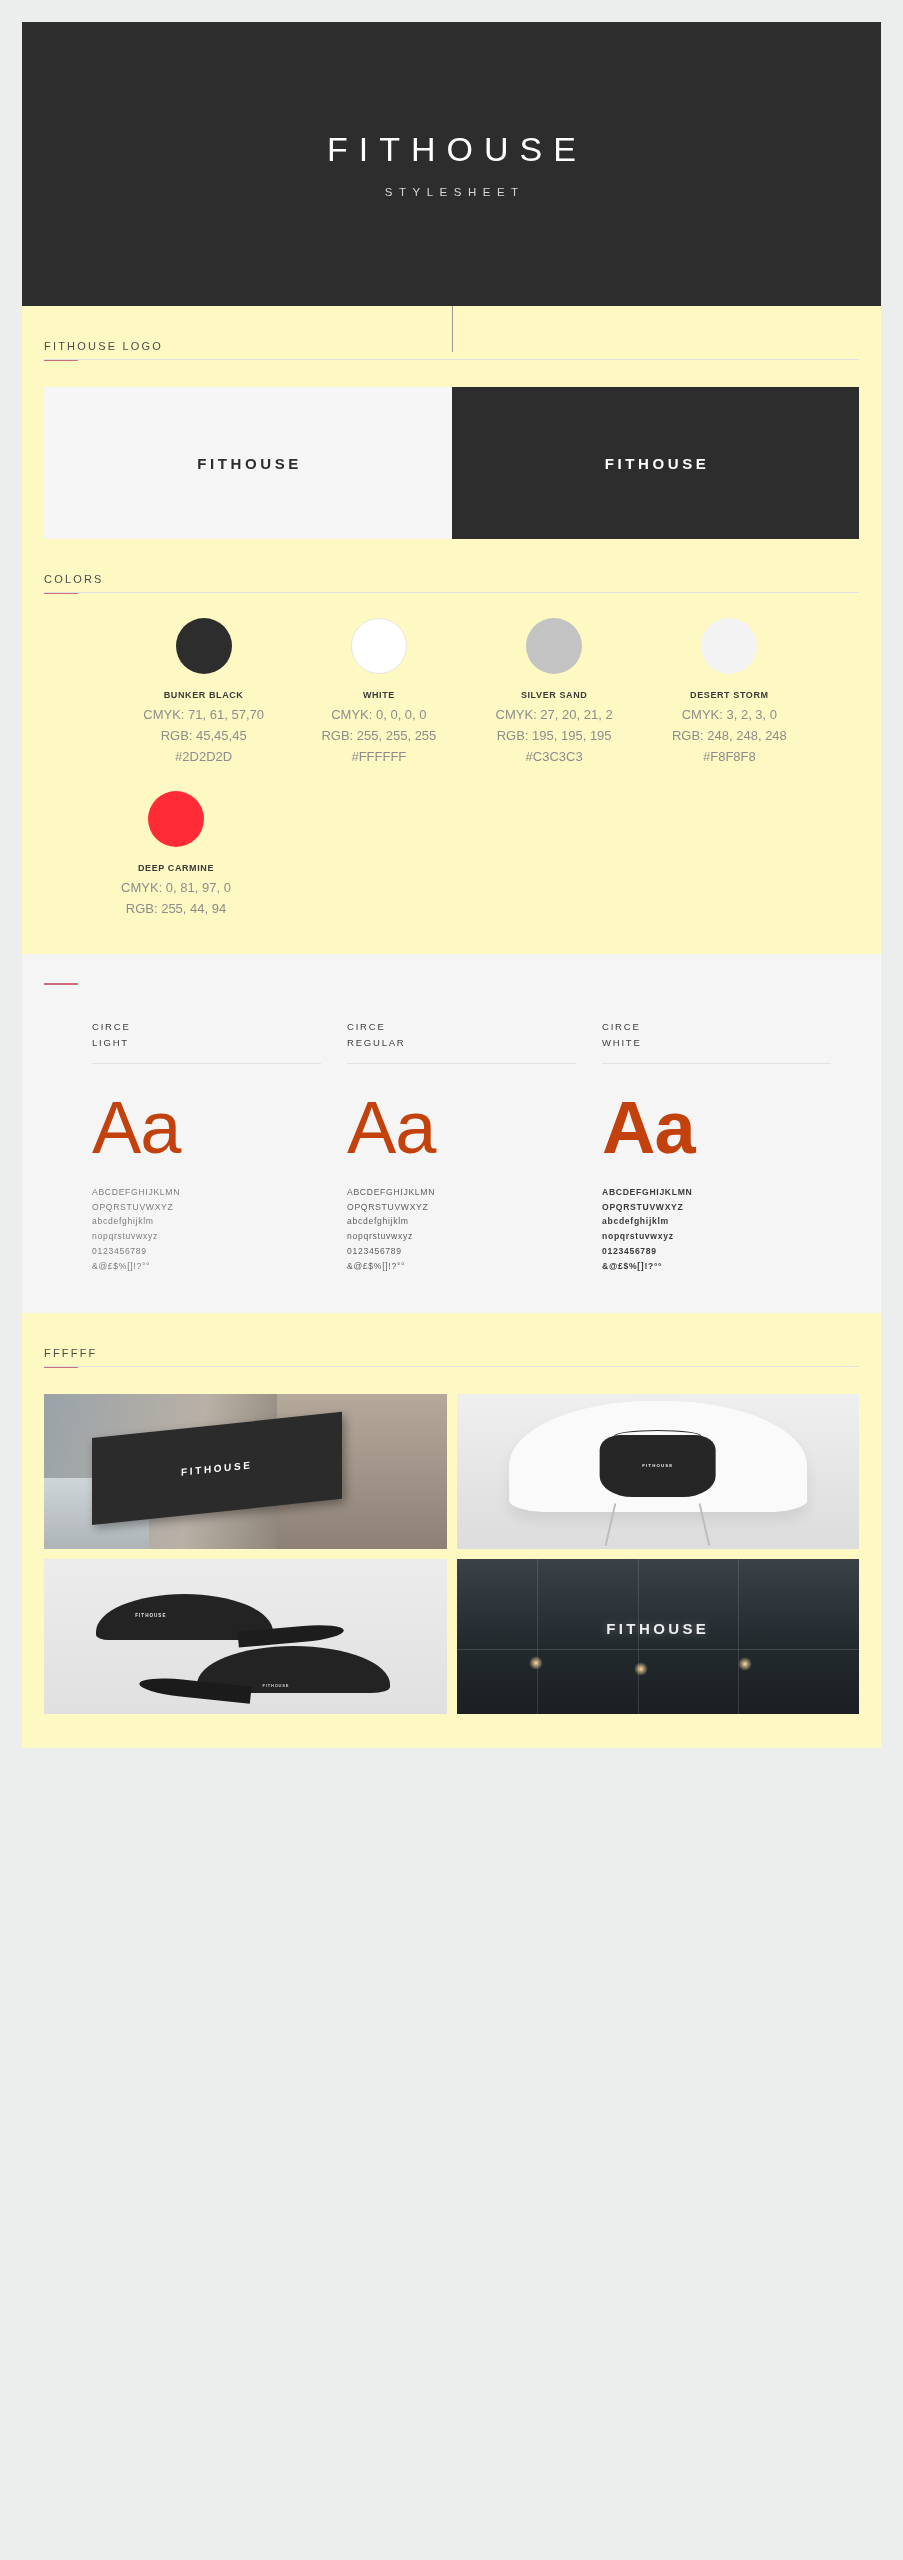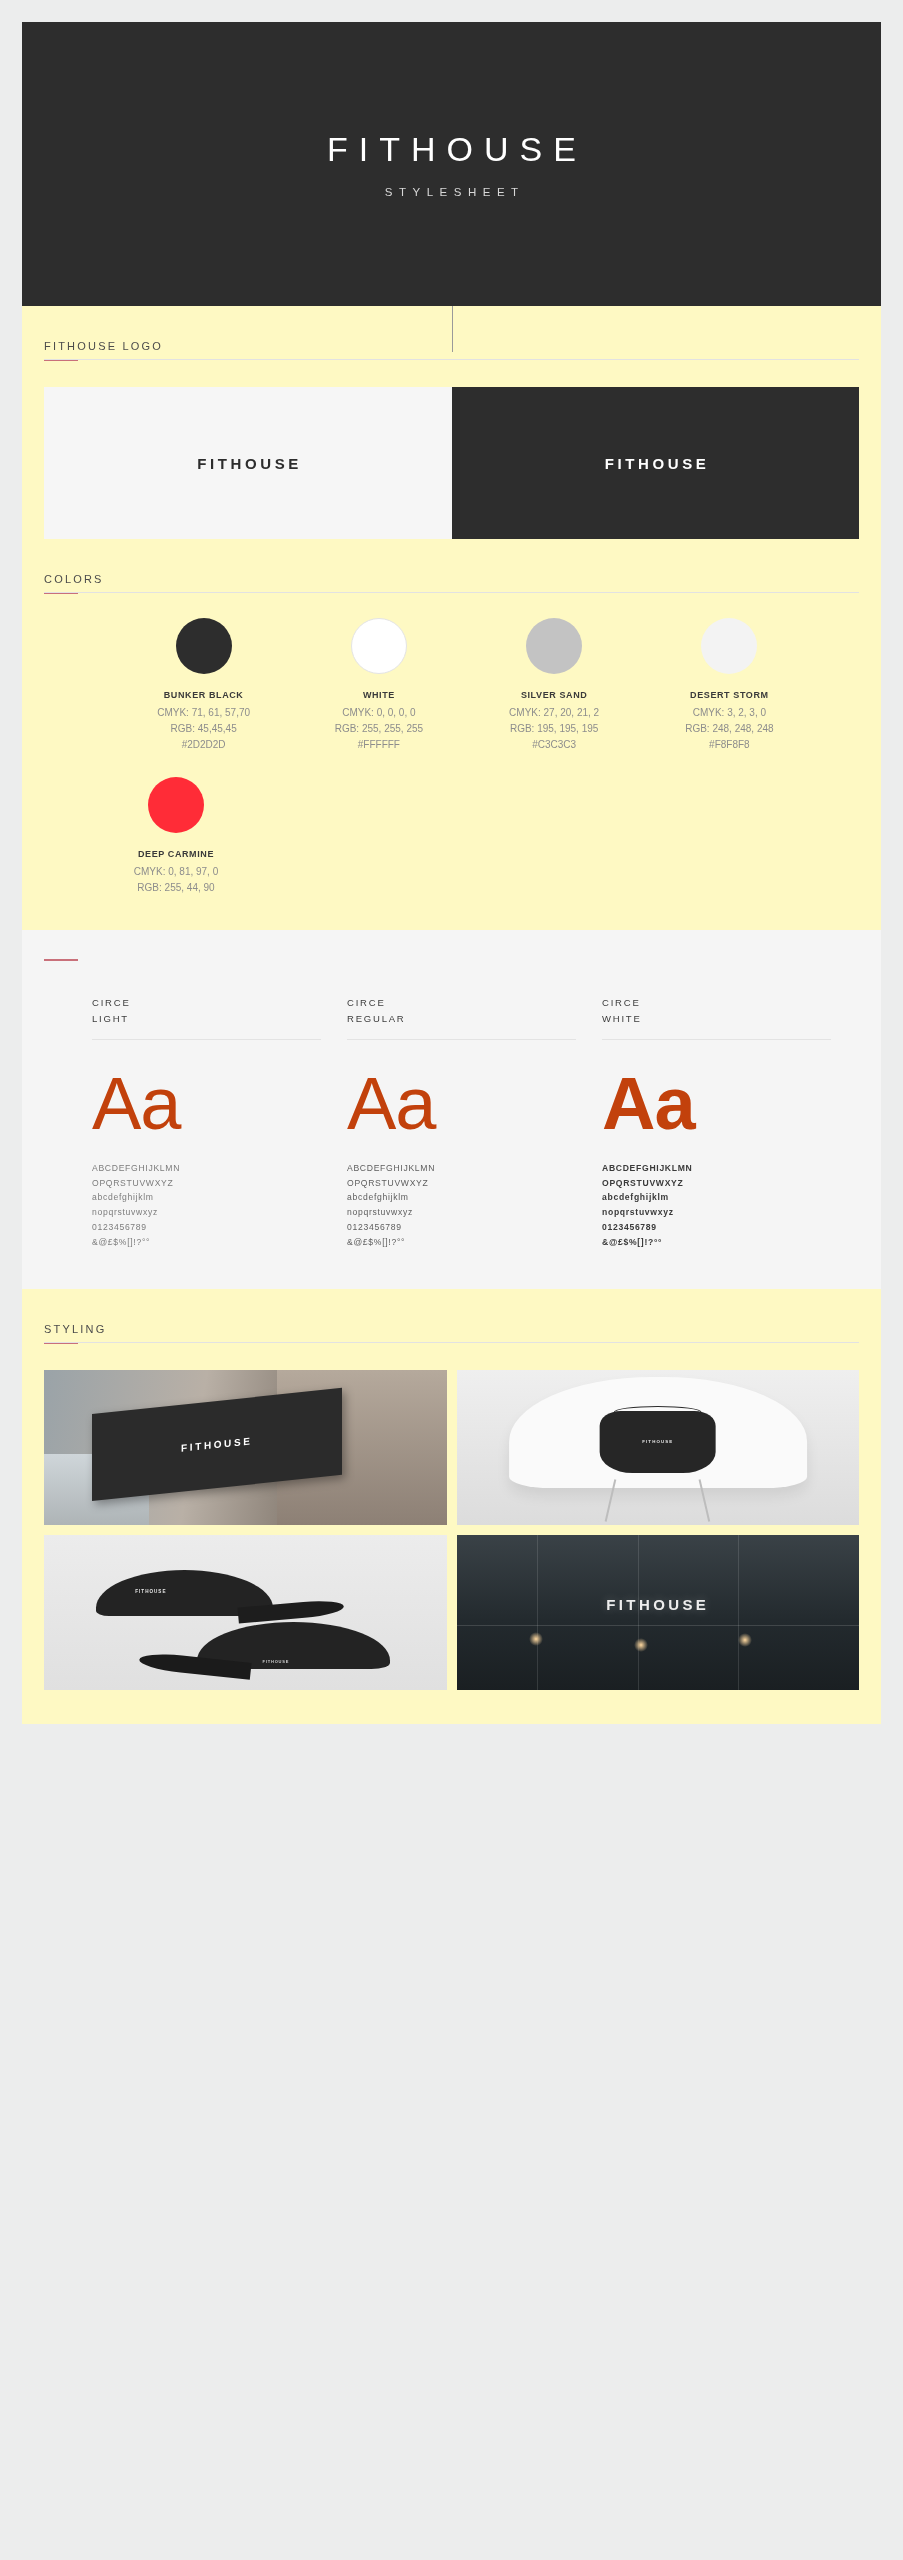--- a/index.html
+++ b/index.html
@@ -116,21 +116,21 @@
   .swatch-dot.bordered { border: 1px solid #e4e4e4; }
   .swatch-name {
     margin-top: 16px;
     font-size: 9px;
     letter-spacing: 0.6px;
     font-weight: 700;
     color: #3a3a3a;
     text-align: center;
   }
   .swatch-vals { margin-top: 5px; }
-  .swatch-vals div { font-size: 10px; color: #8d8d8d; line-height: 1.6; text-align: center; }
+  .swatch-vals div { font-size: 13px; color: #8d8d8d; line-height: 1.6; text-align: center; }
 
   
   .accent-wrap {
     margin-top: 24px;
     padding-bottom: 34px;
     display: flex;
     padding-left: 72px;
   }
   .accent-swatch { width: 120px; display: flex; flex-direction: column; align-items: center; }
   .accent-dot { width: 56px; height: 56px; border-radius: 50%; }
@@ -383,21 +383,21 @@
       </div>
     </div>
 
 
     <div class="accent-wrap">
       <div class="accent-swatch">
         <div class="accent-dot" style="background:#FF2C37"></div>
         <div class="swatch-name">DEEP CARMINE</div>
         <div class="swatch-vals">
           <div>CMYK: 0, 81, 97, 0</div>
-          <div>RGB: 255, 44, 90</div>
+          <div>RGB: 255, 44, 94</div>
         </div>
       </div>
     </div>
 
   </div>
 
   <div class="section tinted">
     <div class="sec-head">
       <div class="sec-underline"></div>
     </div>
@@ -453,21 +453,21 @@
           <div>0123456789</div>
           <div>&amp;@£$%[]!?°°</div>
         </div>
       </div>
 
     </div>
   </div>
 
   <div class="section white">
     <div class="sec-head">
-      <div class="sec-title">STYLING</div>
+      <div class="sec-title">FFFFFF</div>
       <div class="sec-underline"></div>
     </div>
 
     <div class="mock-grid">
 
       <div class="mock m1">
         <div class="brick"></div>
         <div class="sky"></div>
         <div class="sign">
           <span>FITHOUSE</span>

